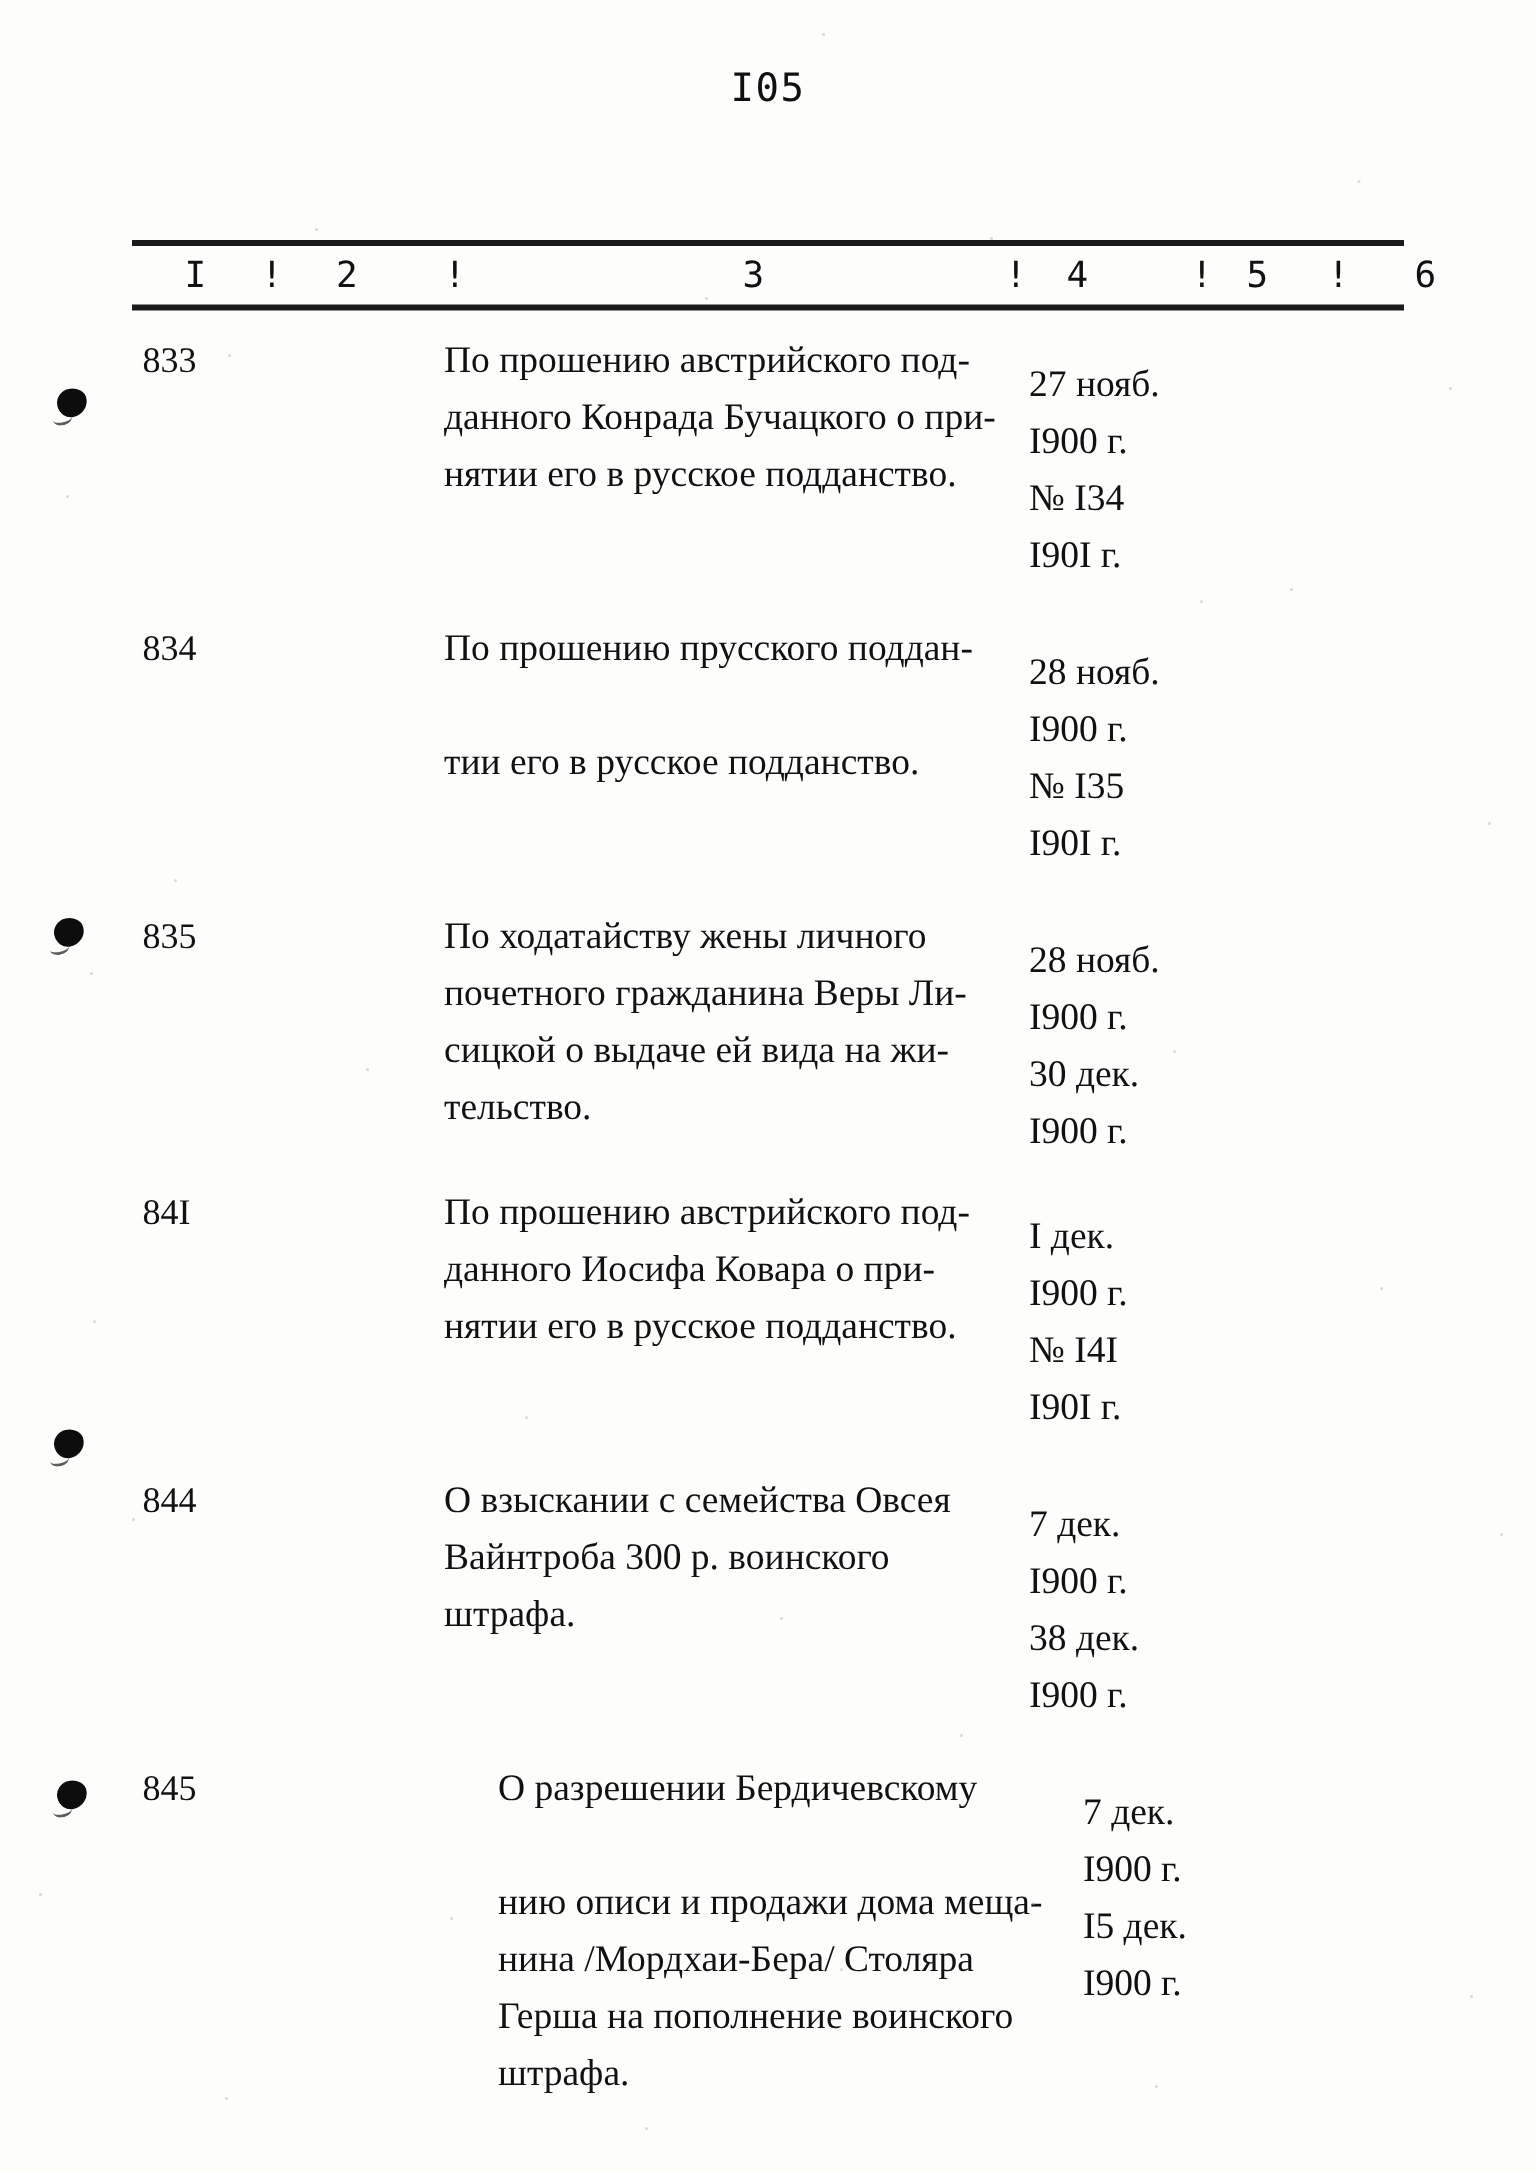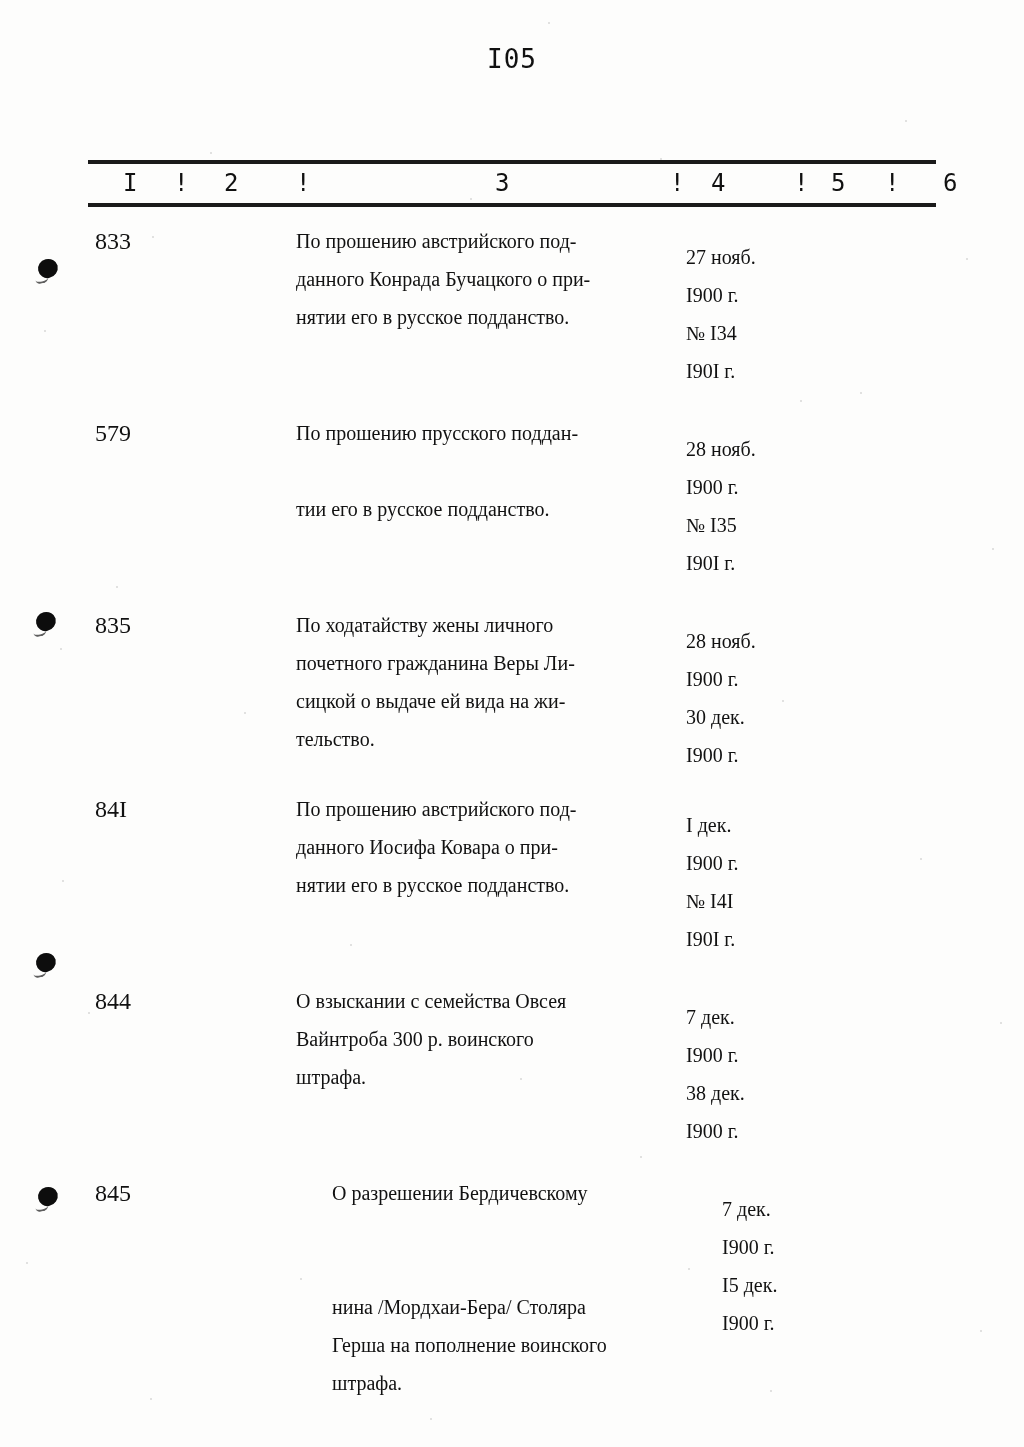--- a/index.html
+++ b/index.html
@@ -91,21 +91,21 @@
   }
   .lines {
     position: relative;
     margin-left: 0;
   }
   .line {
     position: relative;
     height: 38px;
     line-height: 38px;
     white-space: pre;
-    font-size: 20px;
+    font-size: 25px;
   }
   .desc {
     position: absolute;
     left: 296px;
     top: 0;
     white-space: pre;
   }
   .date {
     position: absolute;
     left: 686px;
@@ -161,21 +161,21 @@
       <div class="entry" style="margin-bottom: 40px;">
         <div class="entry-num">833</div>
         <div class="lines">
           <div class="line"><span class="desc">По прошению австрийского под-</span><span class="date">27 нояб.</span></div>
           <div class="line"><span class="desc">данного Конрада Бучацкого о при-</span><span class="date">I900 г.</span></div>
           <div class="line"><span class="desc">нятии его в русское подданство.</span><span class="date">№ I34</span></div>
           <div class="line"><span class="desc"></span><span class="date">I90I г.</span></div>
         </div>
       </div>
       <div class="entry" style="margin-bottom: 40px;">
-        <div class="entry-num">579</div>
+        <div class="entry-num">834</div>
         <div class="lines">
           <div class="line"><span class="desc">По прошению прусского поддан-</span><span class="date">28 нояб.</span></div>
           <div class="line"><span class="date">I900 г.</span></div>
           <div class="line"><span class="desc">тии его в русское подданство.</span><span class="date">№ I35</span></div>
           <div class="line"><span class="desc"></span><span class="date">I90I г.</span></div>
         </div>
       </div>
       <div class="entry" style="margin-bottom: 32px;">
         <div class="entry-num">835</div>
         <div class="lines">
@@ -201,21 +201,21 @@
           <div class="line"><span class="desc">Вайнтроба 300 р. воинского</span><span class="date">I900 г.</span></div>
           <div class="line"><span class="desc">штрафа.</span><span class="date">38 дек.</span></div>
           <div class="line"><span class="desc"></span><span class="date">I900 г.</span></div>
         </div>
       </div>
       <div class="entry" style="margin-bottom: 40px; padding-left: 36px;">
         <div class="entry-num">845</div>
         <div class="lines">
           <div class="line"><span class="desc">О разрешении Бердичевскому</span><span class="date">7 дек.</span></div>
           <div class="line"><span class="date">I900 г.</span></div>
-          <div class="line"><span class="date">I5 дек.</span></div>
+          <div class="line"><span class="desc">нию описи и продажи дома меща-</span><span class="date">I5 дек.</span></div>
           <div class="line"><span class="desc">нина /Мордхаи-Бера/ Столяра</span><span class="date">I900 г.</span></div>
           <div class="line"><span class="desc">Герша на пополнение воинского</span><span class="date"></span></div>
           <div class="line"><span class="desc">штрафа.</span><span class="date"></span></div>
         </div>
       </div>
     </div>
 
 <div class="blot" style="left: 38px; top: 259px;"></div>
     <div class="blot" style="left: 36px; top: 612px;"></div>
     <div class="blot" style="left: 36px; top: 953px;"></div>

